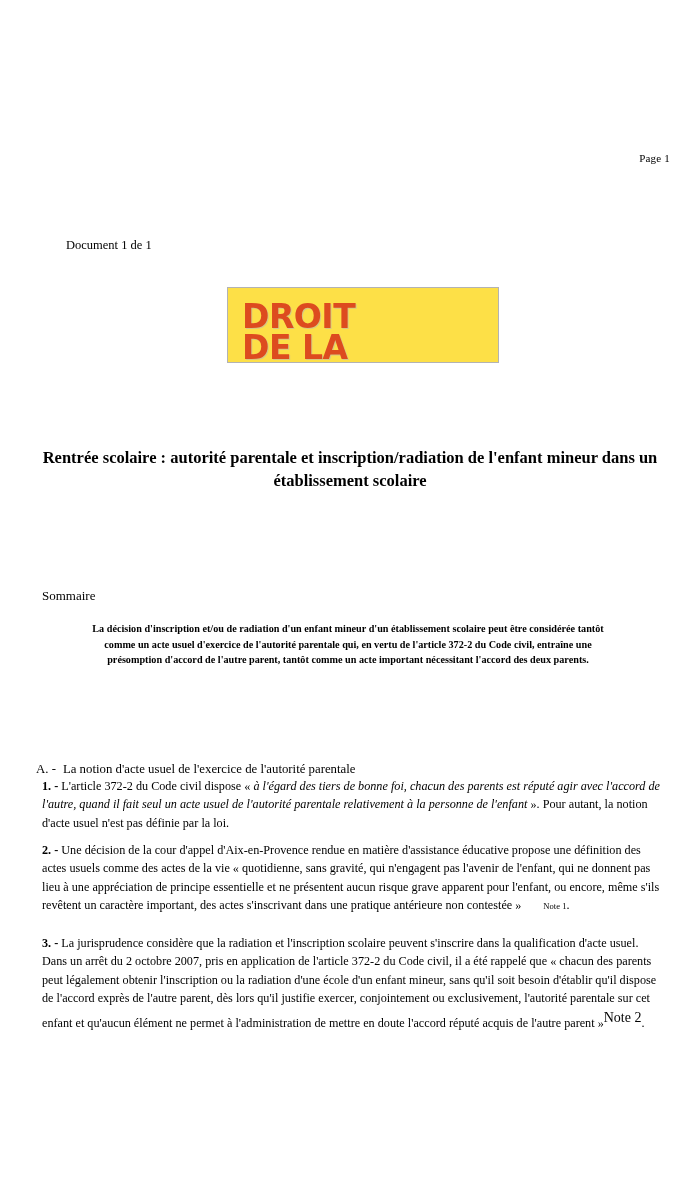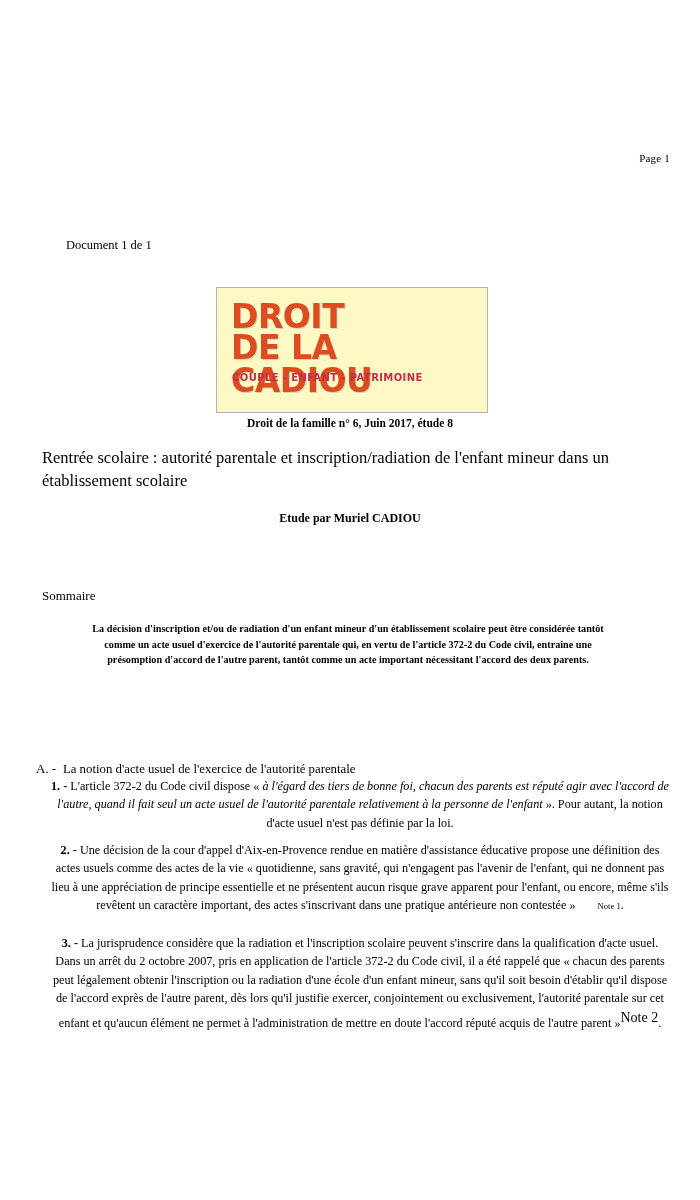--- a/index.html
+++ b/index.html
@@ -37,25 +37,25 @@
     top: 238px;
     left: 42px;
     font-size: 12.5px;
     margin-left: 24px;
   }
 
   
   .logo-box {
     position: absolute;
     top: 287px;
-    left: 216px;
+    left: 227px;
     width: 272px;
-    height: 126px;
+    height: 76px;
     border: 1px solid #b3b3b3;
-    background: #fef9c3;
+    background: #fde047;
     box-sizing: border-box;
     overflow: hidden;
   }
   .logo-line {
     font-family: "DejaVu Sans", "Liberation Sans", sans-serif;
     font-weight: bold;
     color: #dd4b1f;
     letter-spacing: -0.5px;
     line-height: 1;
     text-shadow: 1px 1px 0 rgba(180,180,180,0.55);
@@ -92,22 +92,23 @@
     text-align: center;
     font-size: 11.5px;
     font-weight: bold;
   }
 
   .article-title {
     position: absolute;
     top: 447px;
     left: 42px;
     width: 616px;
+    text-align: center;
     font-size: 16.5px;
-    font-weight: normal;
+    font-weight: bold;
     line-height: 1.38;
   }
 
   .author {
     position: absolute;
     top: 510px;
     left: 0;
     width: 700px;
     text-align: center;
     font-size: 12px;
@@ -151,25 +152,25 @@
     left: 28px;
     width: 640px;
     font-size: 12.8px;
     font-weight: normal;
     margin-left: 8px;
   }
   .h2 .num { margin-right: 7px; }
 
   .para {
     position: absolute;
-    left: 51px;
+    left: 42px;
     width: 618px;
     font-size: 12.2px;
     line-height: 1.50;
-    text-align: center;
+    text-align: left;
   }
   .para .lead {
     font-weight: bold;
   }
   .para .q {
     font-style: italic;
   }
   .note-inline {
     font-size: 8.6px;
     padding-left: 22px;
@@ -191,26 +192,24 @@
   <div class="page-number">Page 1</div>
 
   <div class="doc-counter">Document 1 de 1</div>
 
   <div class="logo-box">
     <div class="logo-line logo-line1">DROIT</div>
     <div class="logo-line logo-line2">DE LA CADIOU</div>
     <div class="logo-sub">COUPLE - ENFANT - PATRIMOINE</div>
   </div>
 
-  <div class="citation">Droit de la famille n° 6, Juin 2017,  étude 8</div>
 
   <div class="article-title">Rentrée scolaire : autorité parentale et inscription/radiation de l'enfant mineur dans un établissement scolaire</div>
 
   <div class="author">
-    <div>Etude par Muriel CADIOU</div>
   </div>
 
   <div class="sommaire-label">Sommaire</div>
 
   <div class="abstract">La décision d'inscription et/ou de radiation d'un enfant mineur d'un établissement scolaire peut être considérée tantôt comme un acte usuel d'exercice de l'autorité parentale qui, en vertu de l'article 372-2 du Code civil, entraîne une présomption d'accord de l'autre parent, tantôt comme un acte important nécessitant l'accord des deux parents.</div>
 
 
   <div class="h2">
     <span class="num">A. -</span><span>La notion d'acte usuel de l'exercice de l'autorité parentale</span>
   </div>

